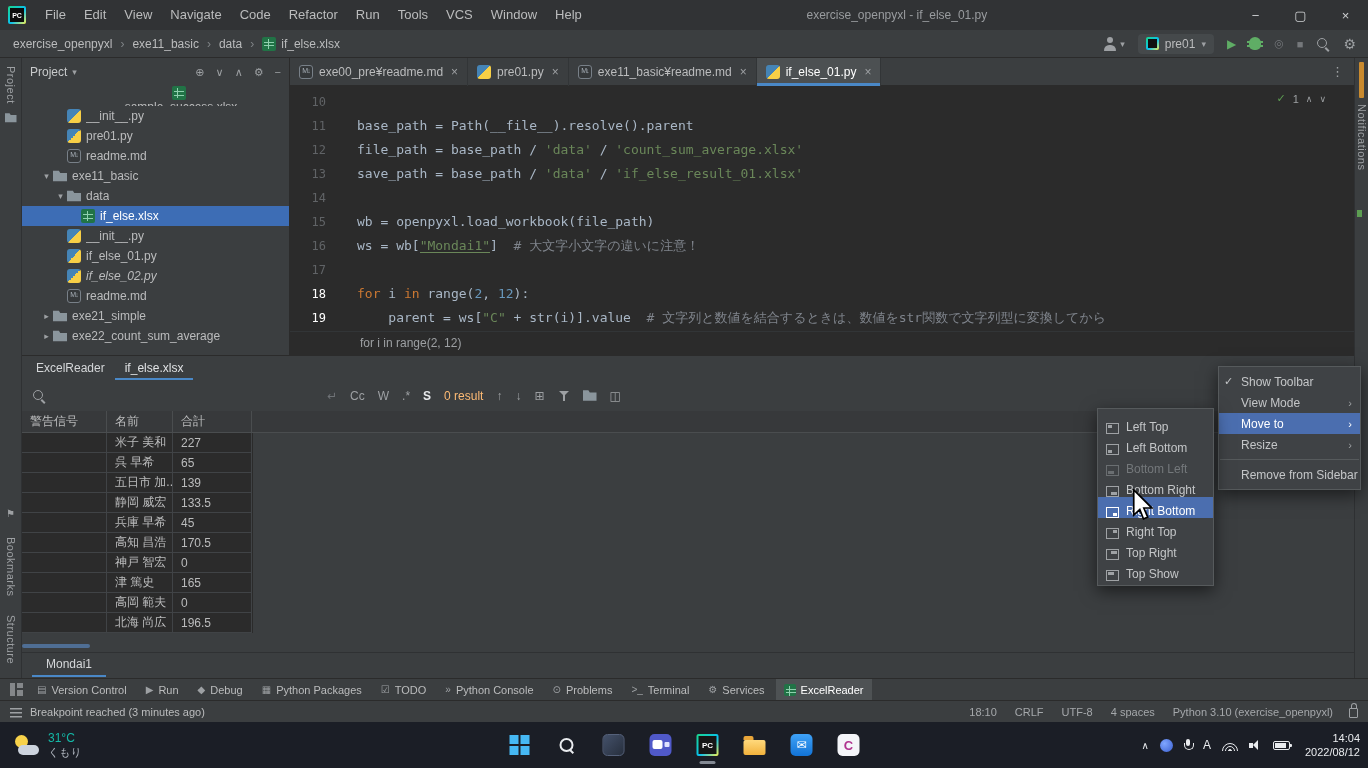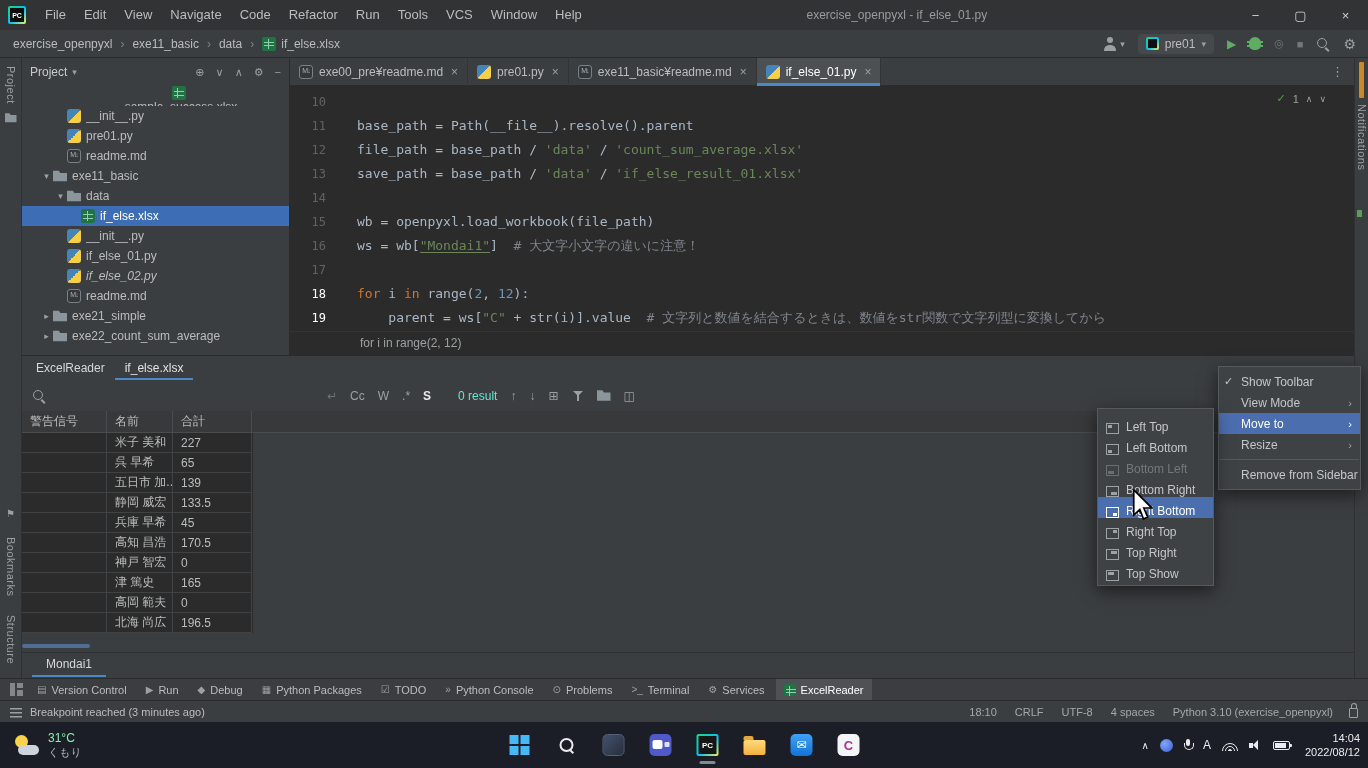--- a/index.html
+++ b/index.html
@@ -102,21 +102,21 @@
 .twtabs{height:24px;display:flex;align-items:center;padding-left:4px;flex:none}
 .twtab{padding:0 10px;height:24px;line-height:24px;color:#bbbcbd;white-space:nowrap}
 .twtab.title{color:#d5d7d9}
 .twtab.active{box-shadow:inset 0 -2px 0 #4a88c7;color:#e0e2e4}
 .twsearch{height:31px;display:flex;align-items:center;gap:13px;padding:0 10px;flex:none}
 .sinput{width:255px;height:22px}
 .sopts{display:flex;gap:13px}
 .sopt{color:#9da0a3;font-size:12px}
 .sopt.dim{color:#6f7377}
 .sopt.strong{color:#e8eaec;font-weight:bold}
-.sresult{color:#5eead4;margin-left:14px}
+.sresult{color:#fdba74;margin-left:0}
 .snav{color:#9da0a3;font-size:12px}
 .funnel{width:12px;height:12px;position:relative}
 .funnel::before{content:'';position:absolute;left:1px;top:1px;border:5px solid transparent;border-top:5px solid #9da0a3;border-bottom:0}
 .funnel::after{content:'';position:absolute;left:5px;top:5px;width:2px;height:6px;background:#9da0a3}
 .twcontent{position:relative;flex:1;background:#3b3e40;overflow:hidden}
 .xhead{position:absolute;left:0;top:0;right:0;height:22px;display:flex;background:#37393b;border-bottom:1px solid #4a4d4f}
 .th{display:flex;align-items:center;padding-left:8px;color:#bbbcbd;border-right:1px solid #4a4d4f;font-size:12px}
 .th.filler{flex:1;border-right:none}
 .xbody{position:absolute;left:0;top:22px;width:231px;background:#2b2b2b}
 .xrow{display:flex;height:20px}
@@ -145,21 +145,21 @@
 .slock{width:9px;height:10px;margin-left:16px;position:relative;border:1.5px solid #9da0a3;border-radius:1px;top:1px}
 .slock::before{content:'';position:absolute;left:1px;top:-6px;width:4px;height:5px;border:1.5px solid #9da0a3;border-bottom:none;border-radius:3px 3px 0 0}
 
 
 #taskbar{position:absolute;left:0;top:722px;right:0;height:46px;background:#1b1e26;z-index:5}
 .weather{position:absolute;left:2px;top:0;height:46px;display:flex;align-items:center;gap:8px;padding:0 12px}
 .wicon{width:26px;height:20px;position:relative}
 .wicon::before{content:'';position:absolute;left:1px;top:0;width:13px;height:13px;border-radius:50%;background:#f8d24a}
 .wicon::after{content:'';position:absolute;left:4px;bottom:0;width:21px;height:10px;border-radius:7px;background:#cdd4de}
 .wtxt{line-height:1.25}
-.temp{color:#86efac;font-size:12px}
+.temp{color:#14b8a6;font-size:12px}
 .desc{color:#aeb4bd;font-size:11px}
 .tcenter{position:absolute;left:50%;top:3px;transform:translateX(-50%);display:flex;gap:7px}
 .tbi{width:40px;height:40px;border-radius:5px;display:flex;align-items:center;justify-content:center;position:relative}
 .tbi.active::after{content:'';position:absolute;left:12px;right:12px;bottom:1px;height:3px;border-radius:2px;background:#848a94}
 .ticon-start{width:20px;height:20px;background:linear-gradient(#46b8f3,#46b8f3) 0 0/9px 9px no-repeat,linear-gradient(#46b8f3,#46b8f3) 11px 0/9px 9px no-repeat,linear-gradient(#46b8f3,#46b8f3) 0 11px/9px 9px no-repeat,linear-gradient(#46b8f3,#46b8f3) 11px 11px/9px 9px no-repeat}
 .ticon-search{width:20px;height:20px;position:relative}
 .ticon-search::before{content:'';position:absolute;left:3px;top:3px;width:10px;height:10px;border:2px solid #e9ebee;border-radius:50%}
 .ticon-search::after{content:'';position:absolute;left:14px;top:14px;width:5px;height:2px;background:#e9ebee;transform:rotate(45deg);transform-origin:0 0}
 .ticon-widgets{width:22px;height:22px;border-radius:5px;background:linear-gradient(135deg,#44516a,#272f3d);border:1px solid #55617a}
 .ticon-teams{width:22px;height:22px;border-radius:5px;background:#5059c9;position:relative}

